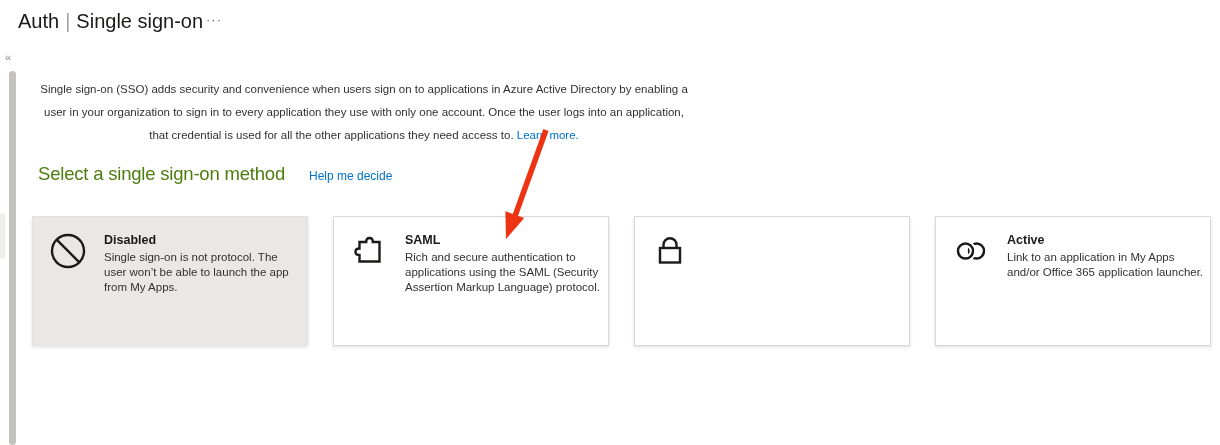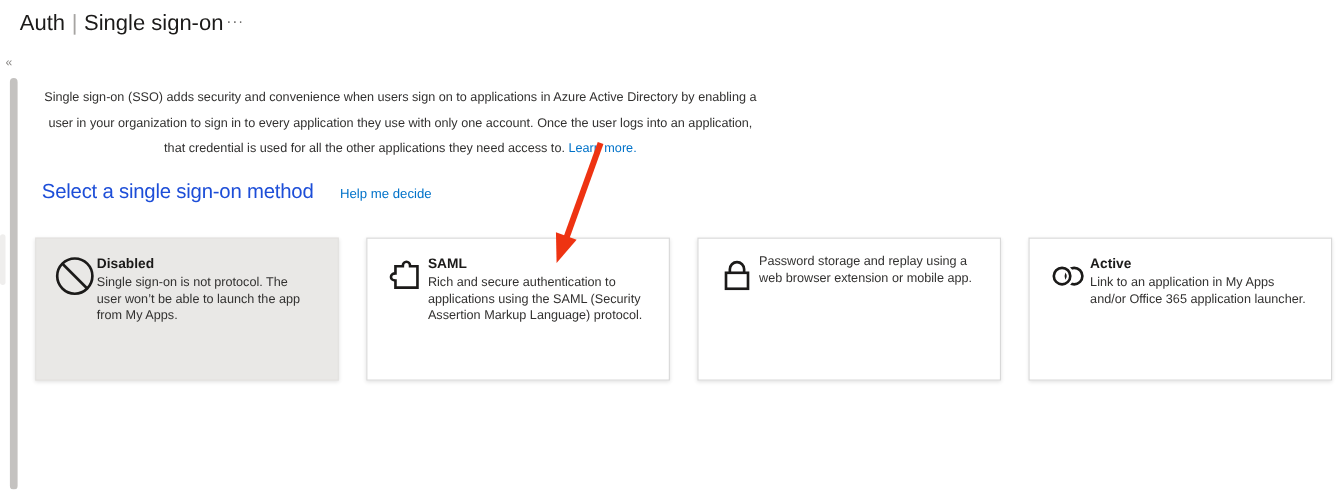--- a/index.html
+++ b/index.html
@@ -11,27 +11,27 @@
   .title-bold{font-weight:400;}
   .title-pipe{color:#a6a4a2;font-weight:400;margin:0 6px;}
   .title-rest{font-weight:400;}
   .more-btn{position:absolute;left:206px;top:13px;color:#605e5c;font-size:13px;letter-spacing:1px;cursor:pointer;line-height:14px;}
   .collapse-btn{position:absolute;left:5px;top:51px;font-size:11px;color:#8a8886;cursor:pointer;}
   .scroll-thumb{position:absolute;left:9px;top:71px;width:7px;height:374px;background:#c4c2c0;border-radius:4px;cursor:pointer;}
   .scroll-track-frag{position:absolute;left:0;top:213px;width:5px;height:46px;background:#efeeed;border-radius:3px;}
   .description{position:absolute;left:38px;top:78px;width:652px;margin:0;font-size:11.5px;line-height:23px;color:#323130;text-align:center;}
   .description a{color:#0072c9;text-decoration:none;cursor:pointer;}
   .section-row{position:absolute;left:38px;top:163px;display:flex;align-items:baseline;gap:24px;}
-  .section-row h2{margin:0;font-size:18.5px;font-weight:400;color:#1d4ed8;letter-spacing:-0.2px;text-align:center;}
+  .section-row h2{margin:0;font-size:18.5px;font-weight:400;color:#4d7c0f;letter-spacing:-0.2px;text-align:center;}
   .help-link{font-size:12px;color:#0072c9;text-decoration:none;cursor:pointer;}
   .cards{position:absolute;left:32px;top:216px;display:flex;gap:25px;}
   .card{
     width:276px;height:130px;box-sizing:border-box;background:#ffffff;
     border:1px solid #d8d8d8;box-shadow:0 1.6px 3.6px rgba(0,0,0,0.12);
-    display:flex;padding:14px 10px 0 15px;cursor:pointer;
+    display:flex;padding:14px 10px 0 15px;gap:16px;cursor:pointer;
   }
   .card.selected{background:#e9e8e6;border-color:#e3e1df;}
   .card-icon{width:40px;height:40px;flex:none;display:block;}
   .card-icon svg{width:40px;height:40px;stroke:#1b1a19;fill:none;stroke-width:2.4;}
   .card-title{font-size:12.5px;font-weight:700;color:#1b1a19;margin:2px 0 3px;}
   .card-desc{font-size:11.5px;line-height:14.8px;color:#323130;width:198px;}
   .arrow-overlay{position:absolute;left:0;top:0;pointer-events:none;}
 </style>
 </head>
 <body>
@@ -77,21 +77,20 @@
           <div class="card-title">SAML</div>
           <div class="card-desc">Rich and secure authentication to applications using the SAML (Security Assertion Markup Language) protocol.</div>
         </div>
       </div>
       <div class="card">
         <span class="card-icon"><svg viewBox="0 0 40 40">
             <path d="M13.5 17 V13.8 A6.5 6.5 0 0 1 26.5 13.8 V17"></path>
             <rect x="10" y="17" width="20" height="14.5"></rect>
           </svg></span>
         <div class="card-text">
-          <div class="card-desc">Password storage and replay using a web browser extension or mobile app.</div>
         </div>
       </div>
       <div class="card">
         <span class="card-icon"><svg viewBox="0 0 40 40">
             <circle cx="25.5" cy="20" r="7.5"></circle>
             <circle class="halo" cx="14.5" cy="20" r="7.5" stroke="#ffffff" stroke-width="6.5"></circle>
             <circle cx="14.5" cy="20" r="7.5"></circle>
           </svg></span>
         <div class="card-text">
           <div class="card-title">Active</div>

